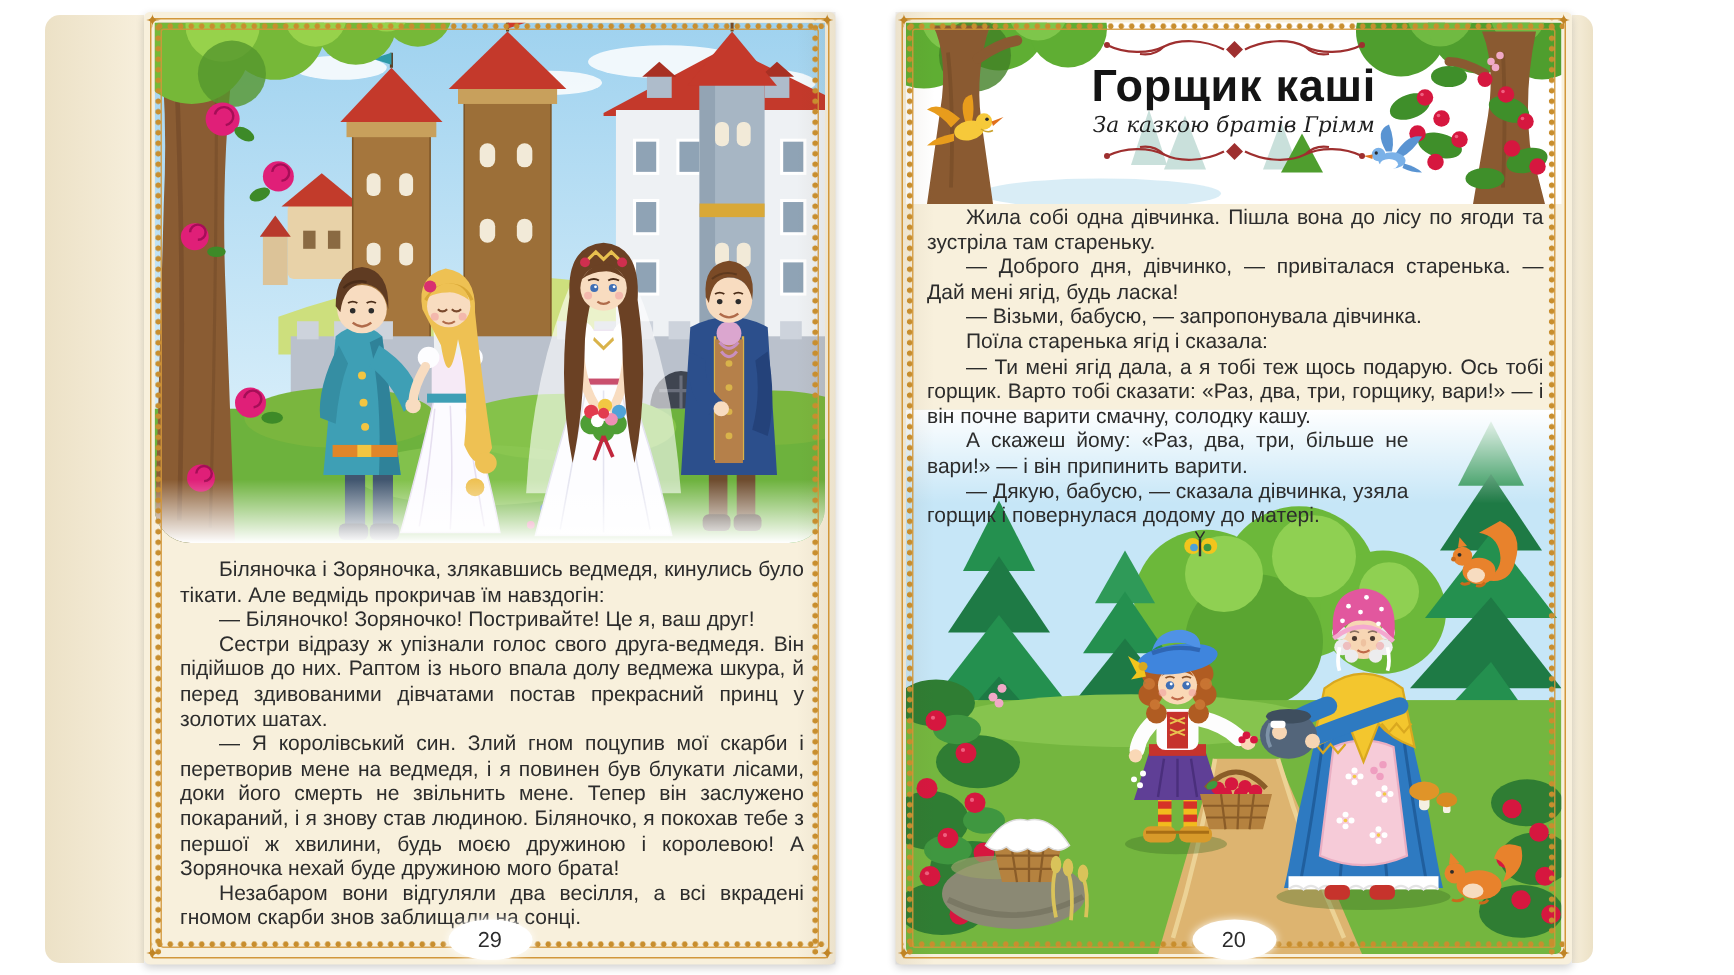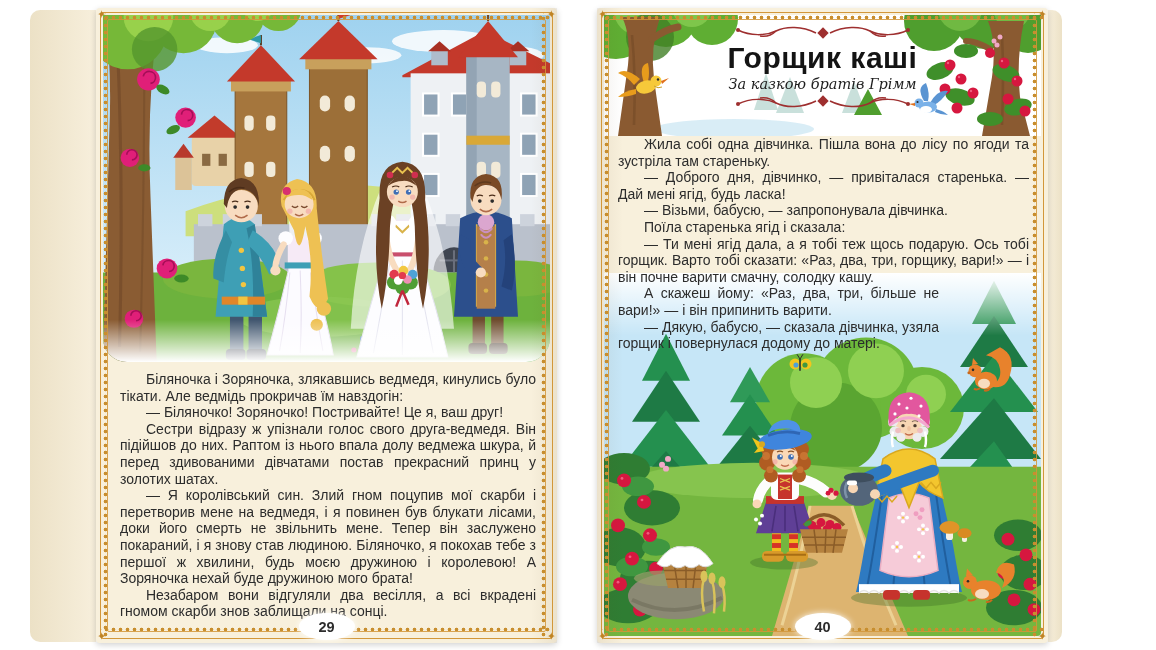--- a/index.html
+++ b/index.html
@@ -79,21 +79,21 @@
     margin:2px 0 0 0; font-size:14.5px; font-style:italic; color:#1f1f1f;
     font-family:"DejaVu Serif", serif;
   }
   .flourish { display:block; margin:0 auto; }
 
   
   .pagenum {
     position:absolute; bottom:3px; left:50%; transform:translateX(-50%);
     width:56px; height:27px; background:#ffffff; border-radius:50%;
     z-index:7; display:flex; align-items:center; justify-content:center;
-    font-size:14.5px; font-weight:bold; color:#2c2c2c;
+    font-size:14.5px; font-weight:normal; color:#2c2c2c;
     box-shadow:0 0 6px rgba(255,255,255,.9);
   }
 </style>
 </head>
 <body>
 
 <div class="spread">
 
   <div class="page-edge edge-left"></div>
   <div class="page-edge edge-right"></div>
@@ -870,17 +870,17 @@
     </div>
 
     <div class="lace"></div>
     <div class="lace-inner"></div>
     <span class="corner c-tl">✦</span>
     <span class="corner c-tr">✦</span>
     <span class="corner c-bl">✦</span>
     <span class="corner c-br">✦</span>
     <div class="spine-shade sr"></div>
     <div class="pagenum">
-        <span>40</span>
+        <span>20</span>
       </div>
   </div>
 
 </div>
 
 </body></html>

